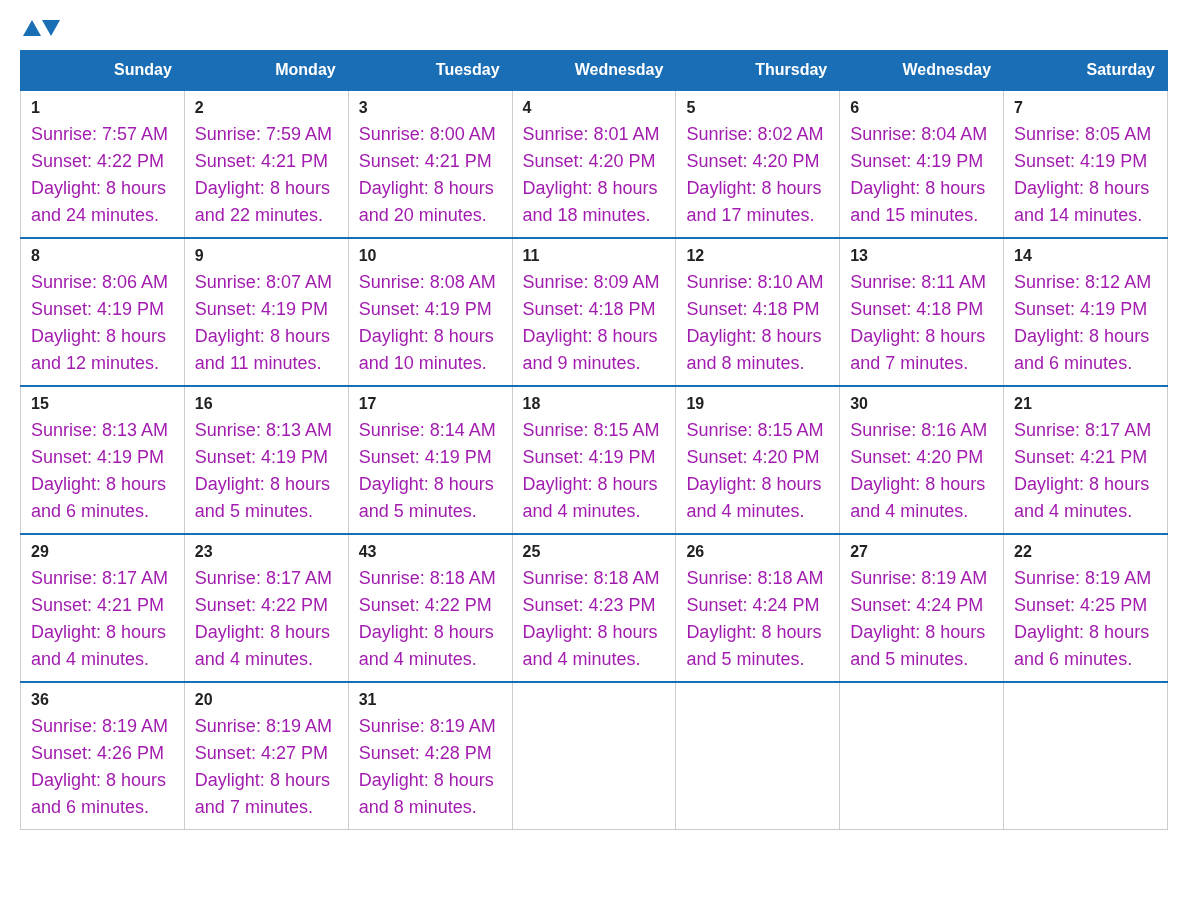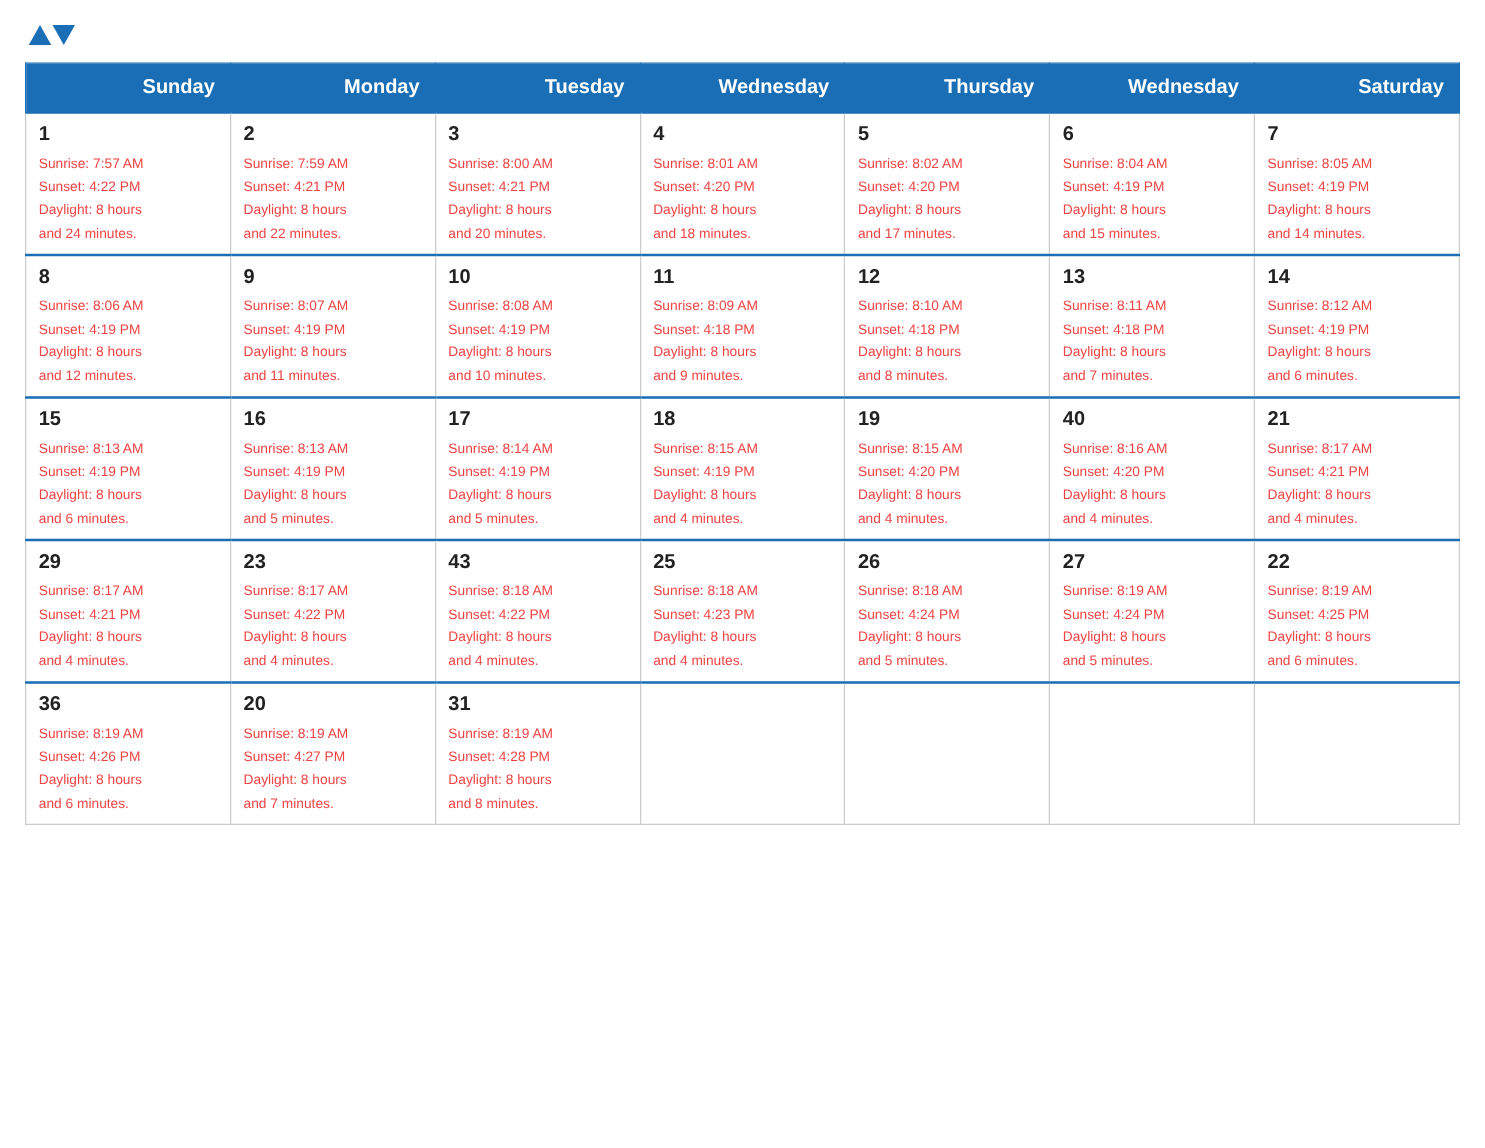--- a/index.html
+++ b/index.html
@@ -57,22 +57,22 @@
       border-top: 2px solid #1a6eb5;
     }
     .day-number {
       font-size: 16px;
       font-weight: bold;
       color: #222;
       display: block;
       margin-bottom: 4px;
     }
     .day-info {
-      font-size: 11px;
-      color: #ef4444;
+      font-size: 18px;
+      color: #a21caf;
       line-height: 1.5;
       text-align: center;
     }
     .empty-cell {
       background: #fff;
     }
     
     .logo-container {
       display: flex;
       flex-direction: column;
@@ -228,21 +228,21 @@
       </td>
         <td>
         <span class="day-number">18</span>
         <span class="day-info">Sunrise: 8:15 AM<br>Sunset: 4:19 PM<br>Daylight: 8 hours<br>and 4 minutes.</span>
       </td>
         <td>
         <span class="day-number">19</span>
         <span class="day-info">Sunrise: 8:15 AM<br>Sunset: 4:20 PM<br>Daylight: 8 hours<br>and 4 minutes.</span>
       </td>
         <td>
-        <span class="day-number">40</span>
+        <span class="day-number">30</span>
         <span class="day-info">Sunrise: 8:16 AM<br>Sunset: 4:20 PM<br>Daylight: 8 hours<br>and 4 minutes.</span>
       </td>
         <td>
         <span class="day-number">21</span>
         <span class="day-info">Sunrise: 8:17 AM<br>Sunset: 4:21 PM<br>Daylight: 8 hours<br>and 4 minutes.</span>
       </td>
       </tr>
       <tr>
         <td>
         <span class="day-number">29</span>

